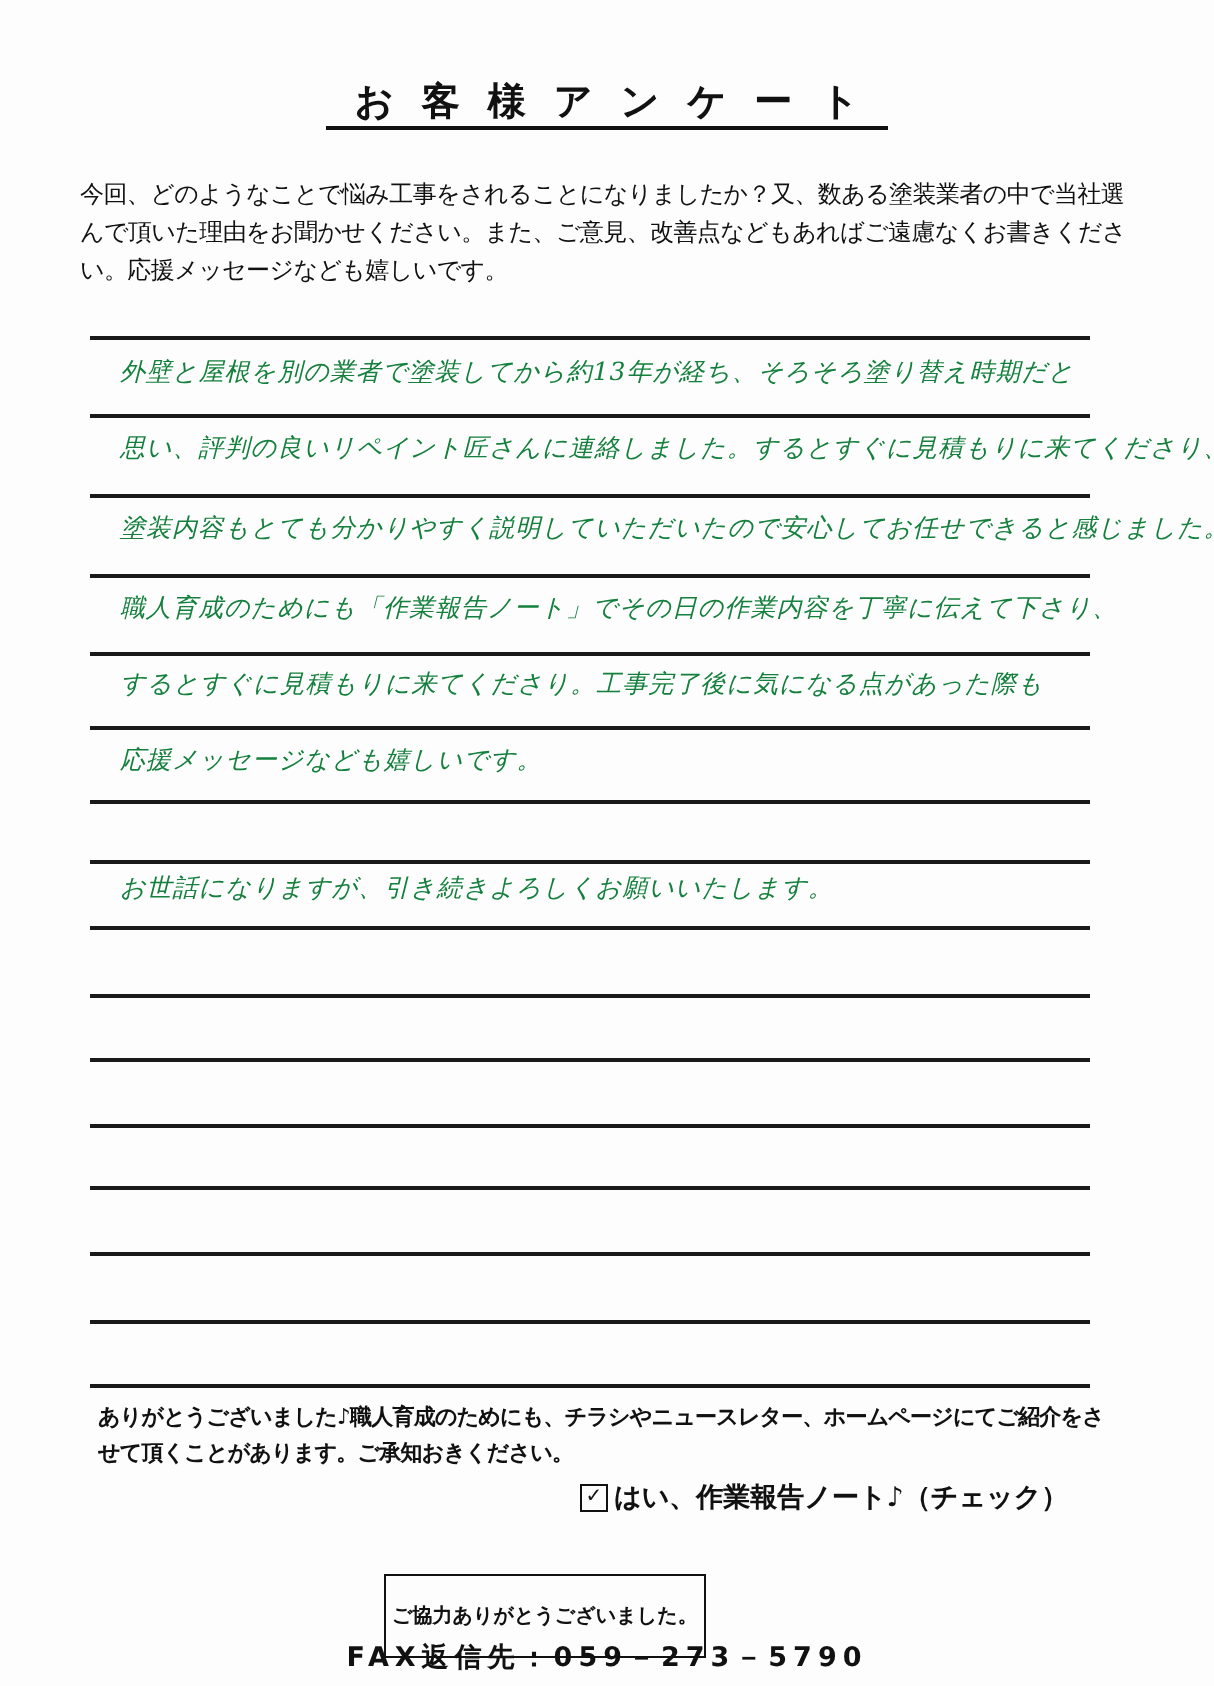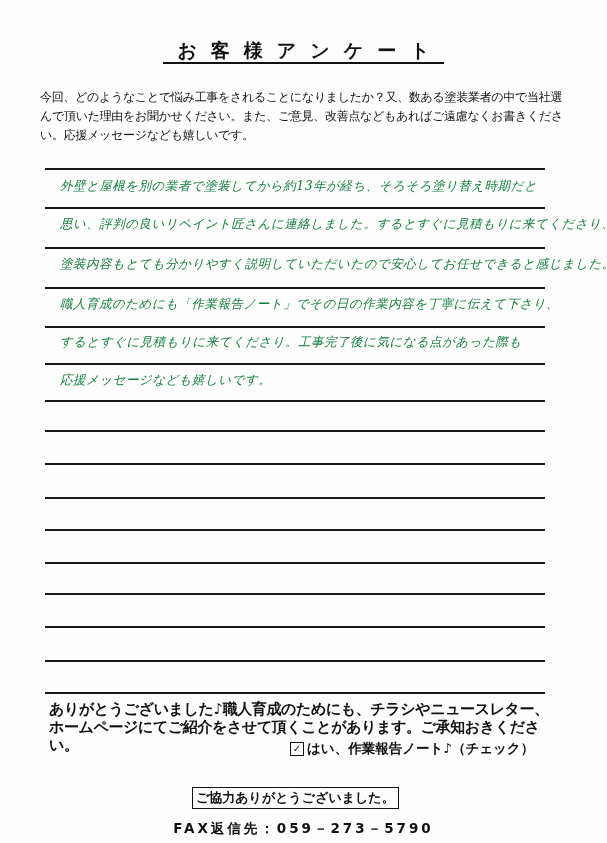--- a/index.html
+++ b/index.html
@@ -18,33 +18,33 @@
     font-size:12px; font-weight:normal; line-height:19px; letter-spacing:-0.3px;
   }
   .ruled { position:absolute; left:45px; width:500px; height:2px; background:#1a1a1a; }
   .hw {
     position:absolute; left:60px; font-family:"DejaVu Serif", serif;
     font-size:12.5px; color:#15803d; white-space:nowrap; letter-spacing:0.5px;
     font-style:italic;
   }
   .footer-text {
     position:absolute; left:49px; top:700px; width:510px;
-    font-size:15px; font-weight:bold; line-height:18px; letter-spacing:-0.4px;
+    font-size:11px; font-weight:bold; line-height:18px; letter-spacing:-0.4px;
   }
   .consent {
     position:absolute; left:290px; top:740px; font-size:13.5px; font-weight:bold;
     display:flex; align-items:center;
   }
   .checkbox {
     width:12px; height:12px; border:1.5px solid #111; margin-right:3px;
     font-size:10px; line-height:11px; text-align:center; font-weight:normal;
   }
   .thanks {
     position:absolute; left:192px; top:787px; border:1.5px solid #111;
-    padding:1px 3px; font-size:13px; font-weight:bold;
+    padding:13px 3px; font-size:10px; font-weight:bold;
   }
   .fax {
     position:absolute; left:0; width:607px; top:820px; text-align:center;
     font-size:13.5px; font-weight:bold; letter-spacing:3px;
   }
 </style>
 </head>
 <body>
 
 <div class="page">
@@ -69,20 +69,21 @@
       <div class="ruled" style="top: 660px;"></div>
       <div class="ruled" style="top: 692px;"></div>
     </div>
 
   <div class="hw" style="top:178px">外壁と屋根を別の業者で塗装してから約13年が経ち、そろそろ塗り替え時期だと</div>
   <div class="hw" style="top:216px">思い、評判の良いリペイント匠さんに連絡しました。するとすぐに見積もりに来てくださり、</div>
   <div class="hw" style="top:256px">塗装内容もとても分かりやすく説明していただいたので安心してお任せできると感じました。</div>
   <div class="hw" style="top:296px">職人育成のためにも「作業報告ノート」でその日の作業内容を丁寧に伝えて下さり、</div>
   <div class="hw" style="top:334px">するとすぐに見積もりに来てくださり。工事完了後に気になる点があった際も</div>
   <div class="hw" style="top:372px">応援メッセージなども嬉しいです。</div>
+  <div class="hw" style="top:436px">お世話になりますが、引き続きよろしくお願いいたします。</div>
 
   <div class="footer-text">ありがとうございました♪職人育成のためにも、チラシやニュースレター、ホームページにてご紹介をさせて頂くことがあります。ご承知おきください。</div>
 
   <div class="consent">
     <div class="checkbox">✓</div>
     <span>はい、作業報告ノート♪（チェック）</span>
   </div>
 
   <div class="thanks">ご協力ありがとうございました。</div>
   <div class="fax">FAX返信先：059－273－5790</div>

